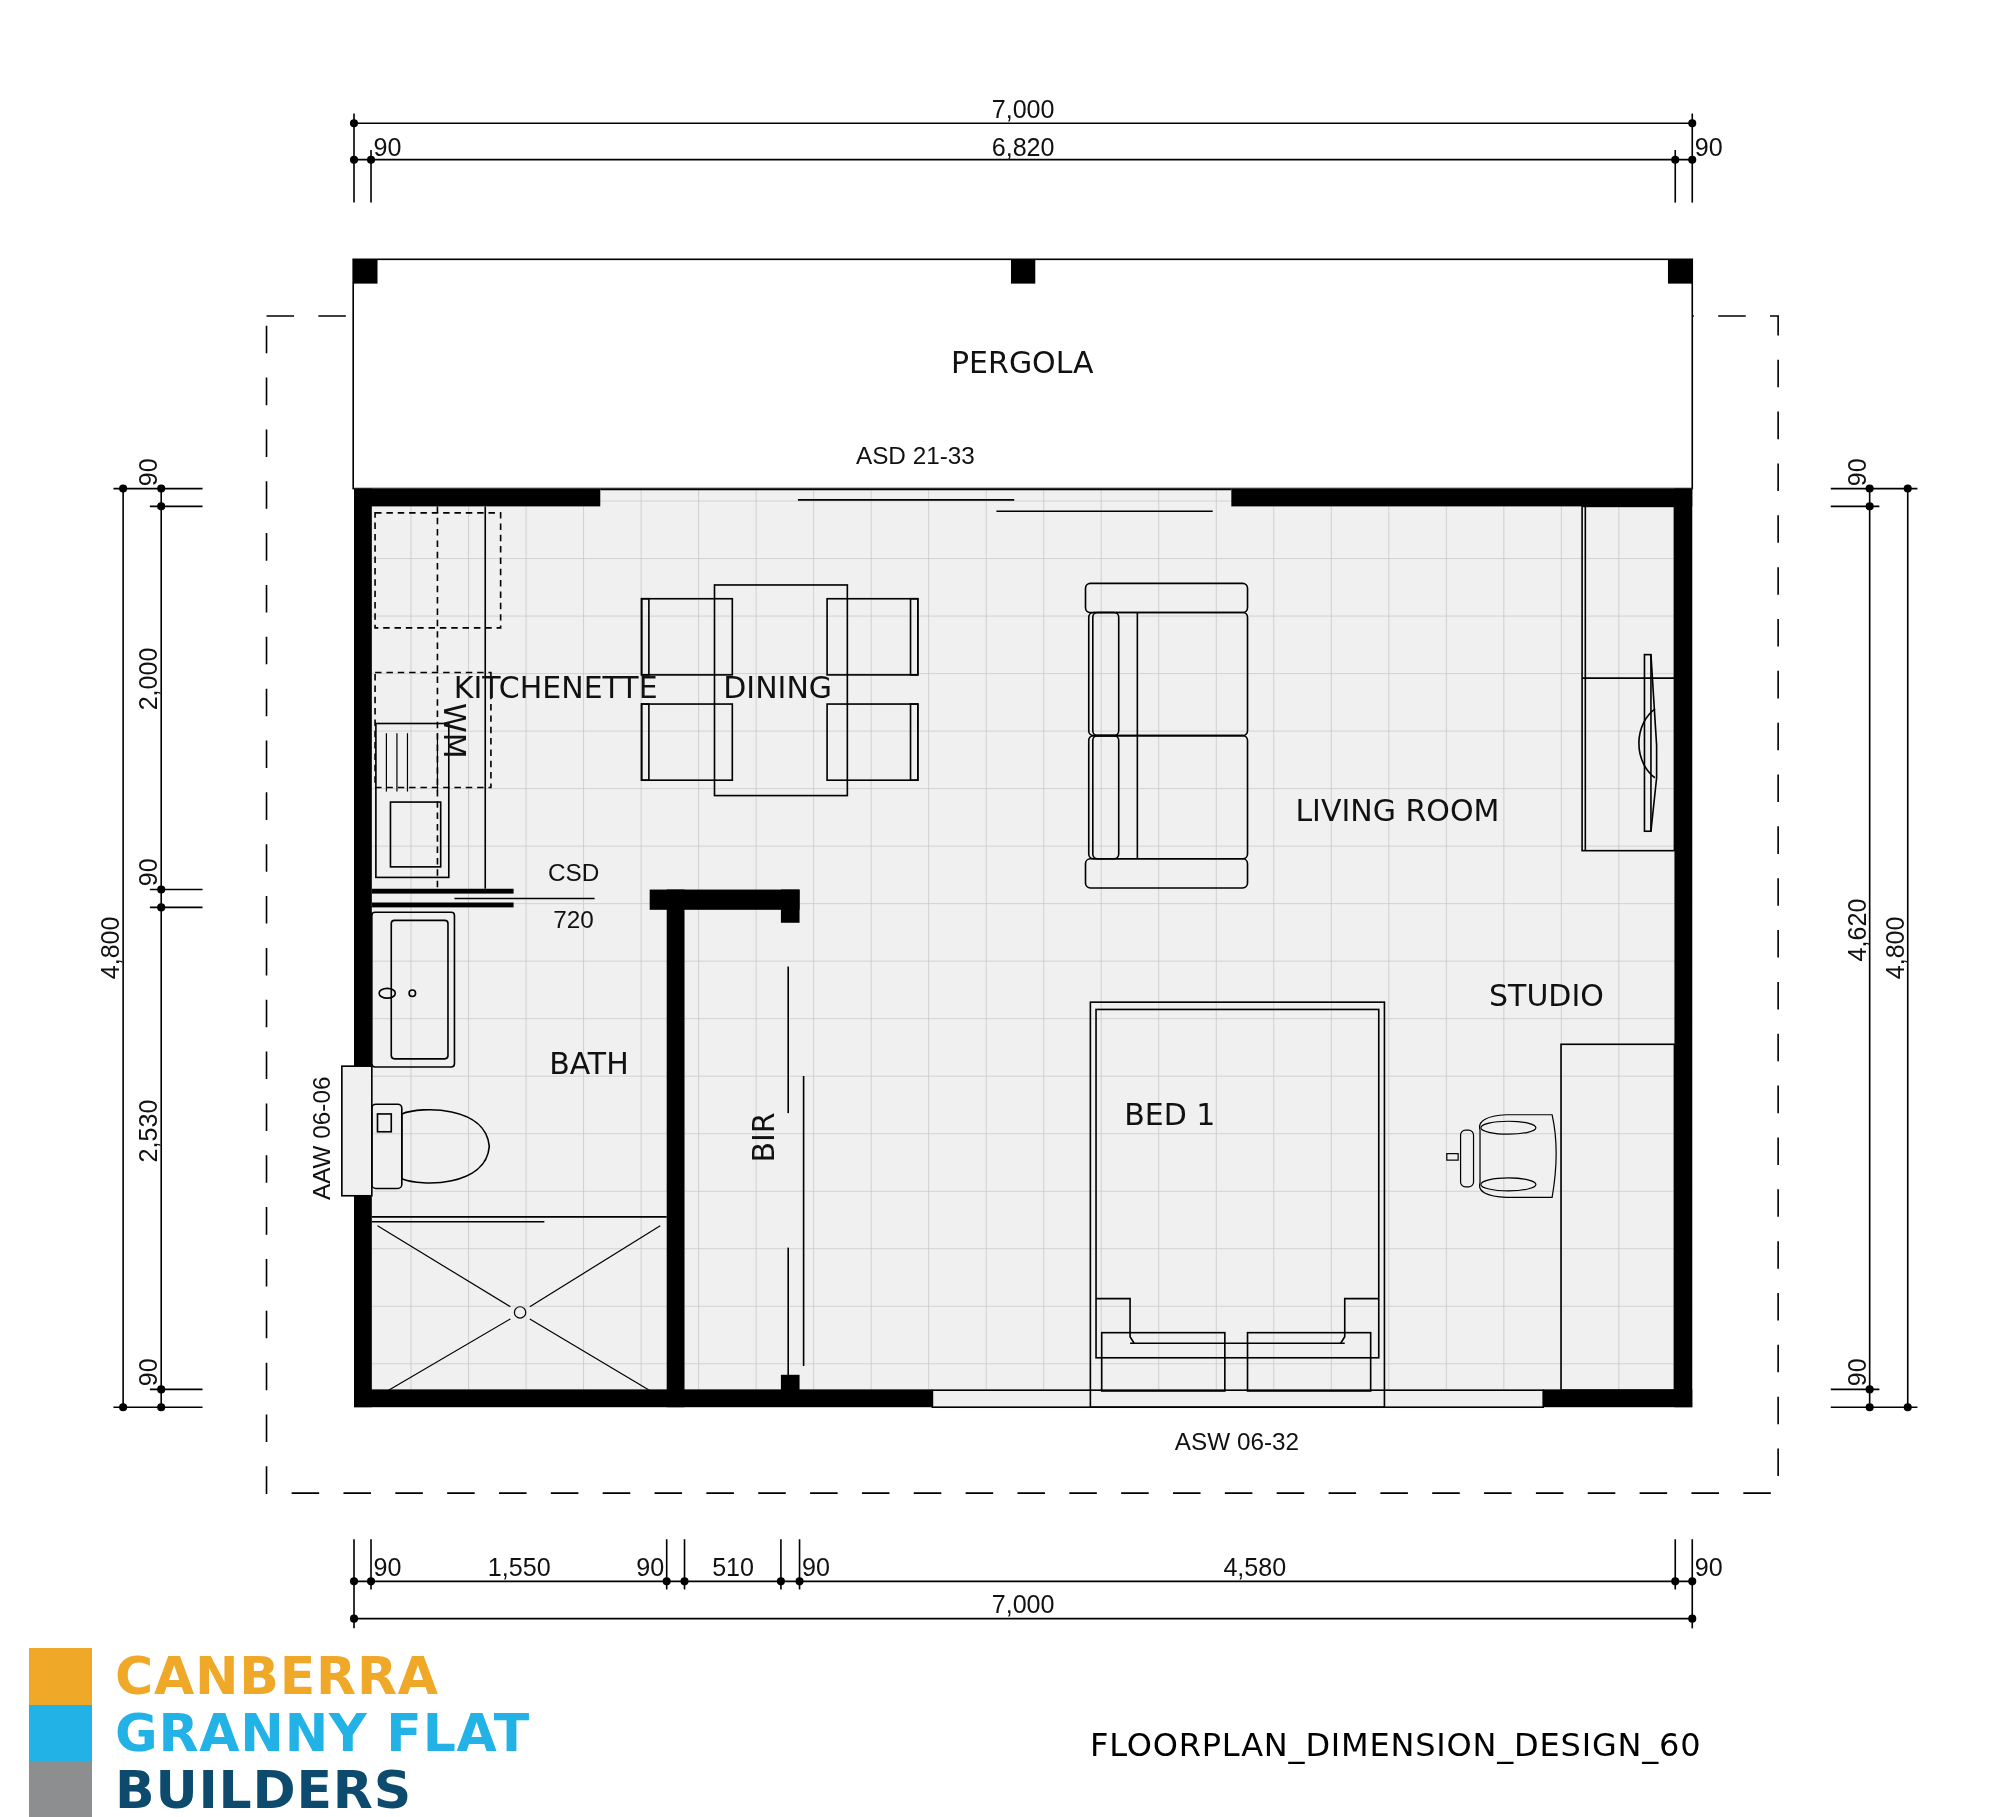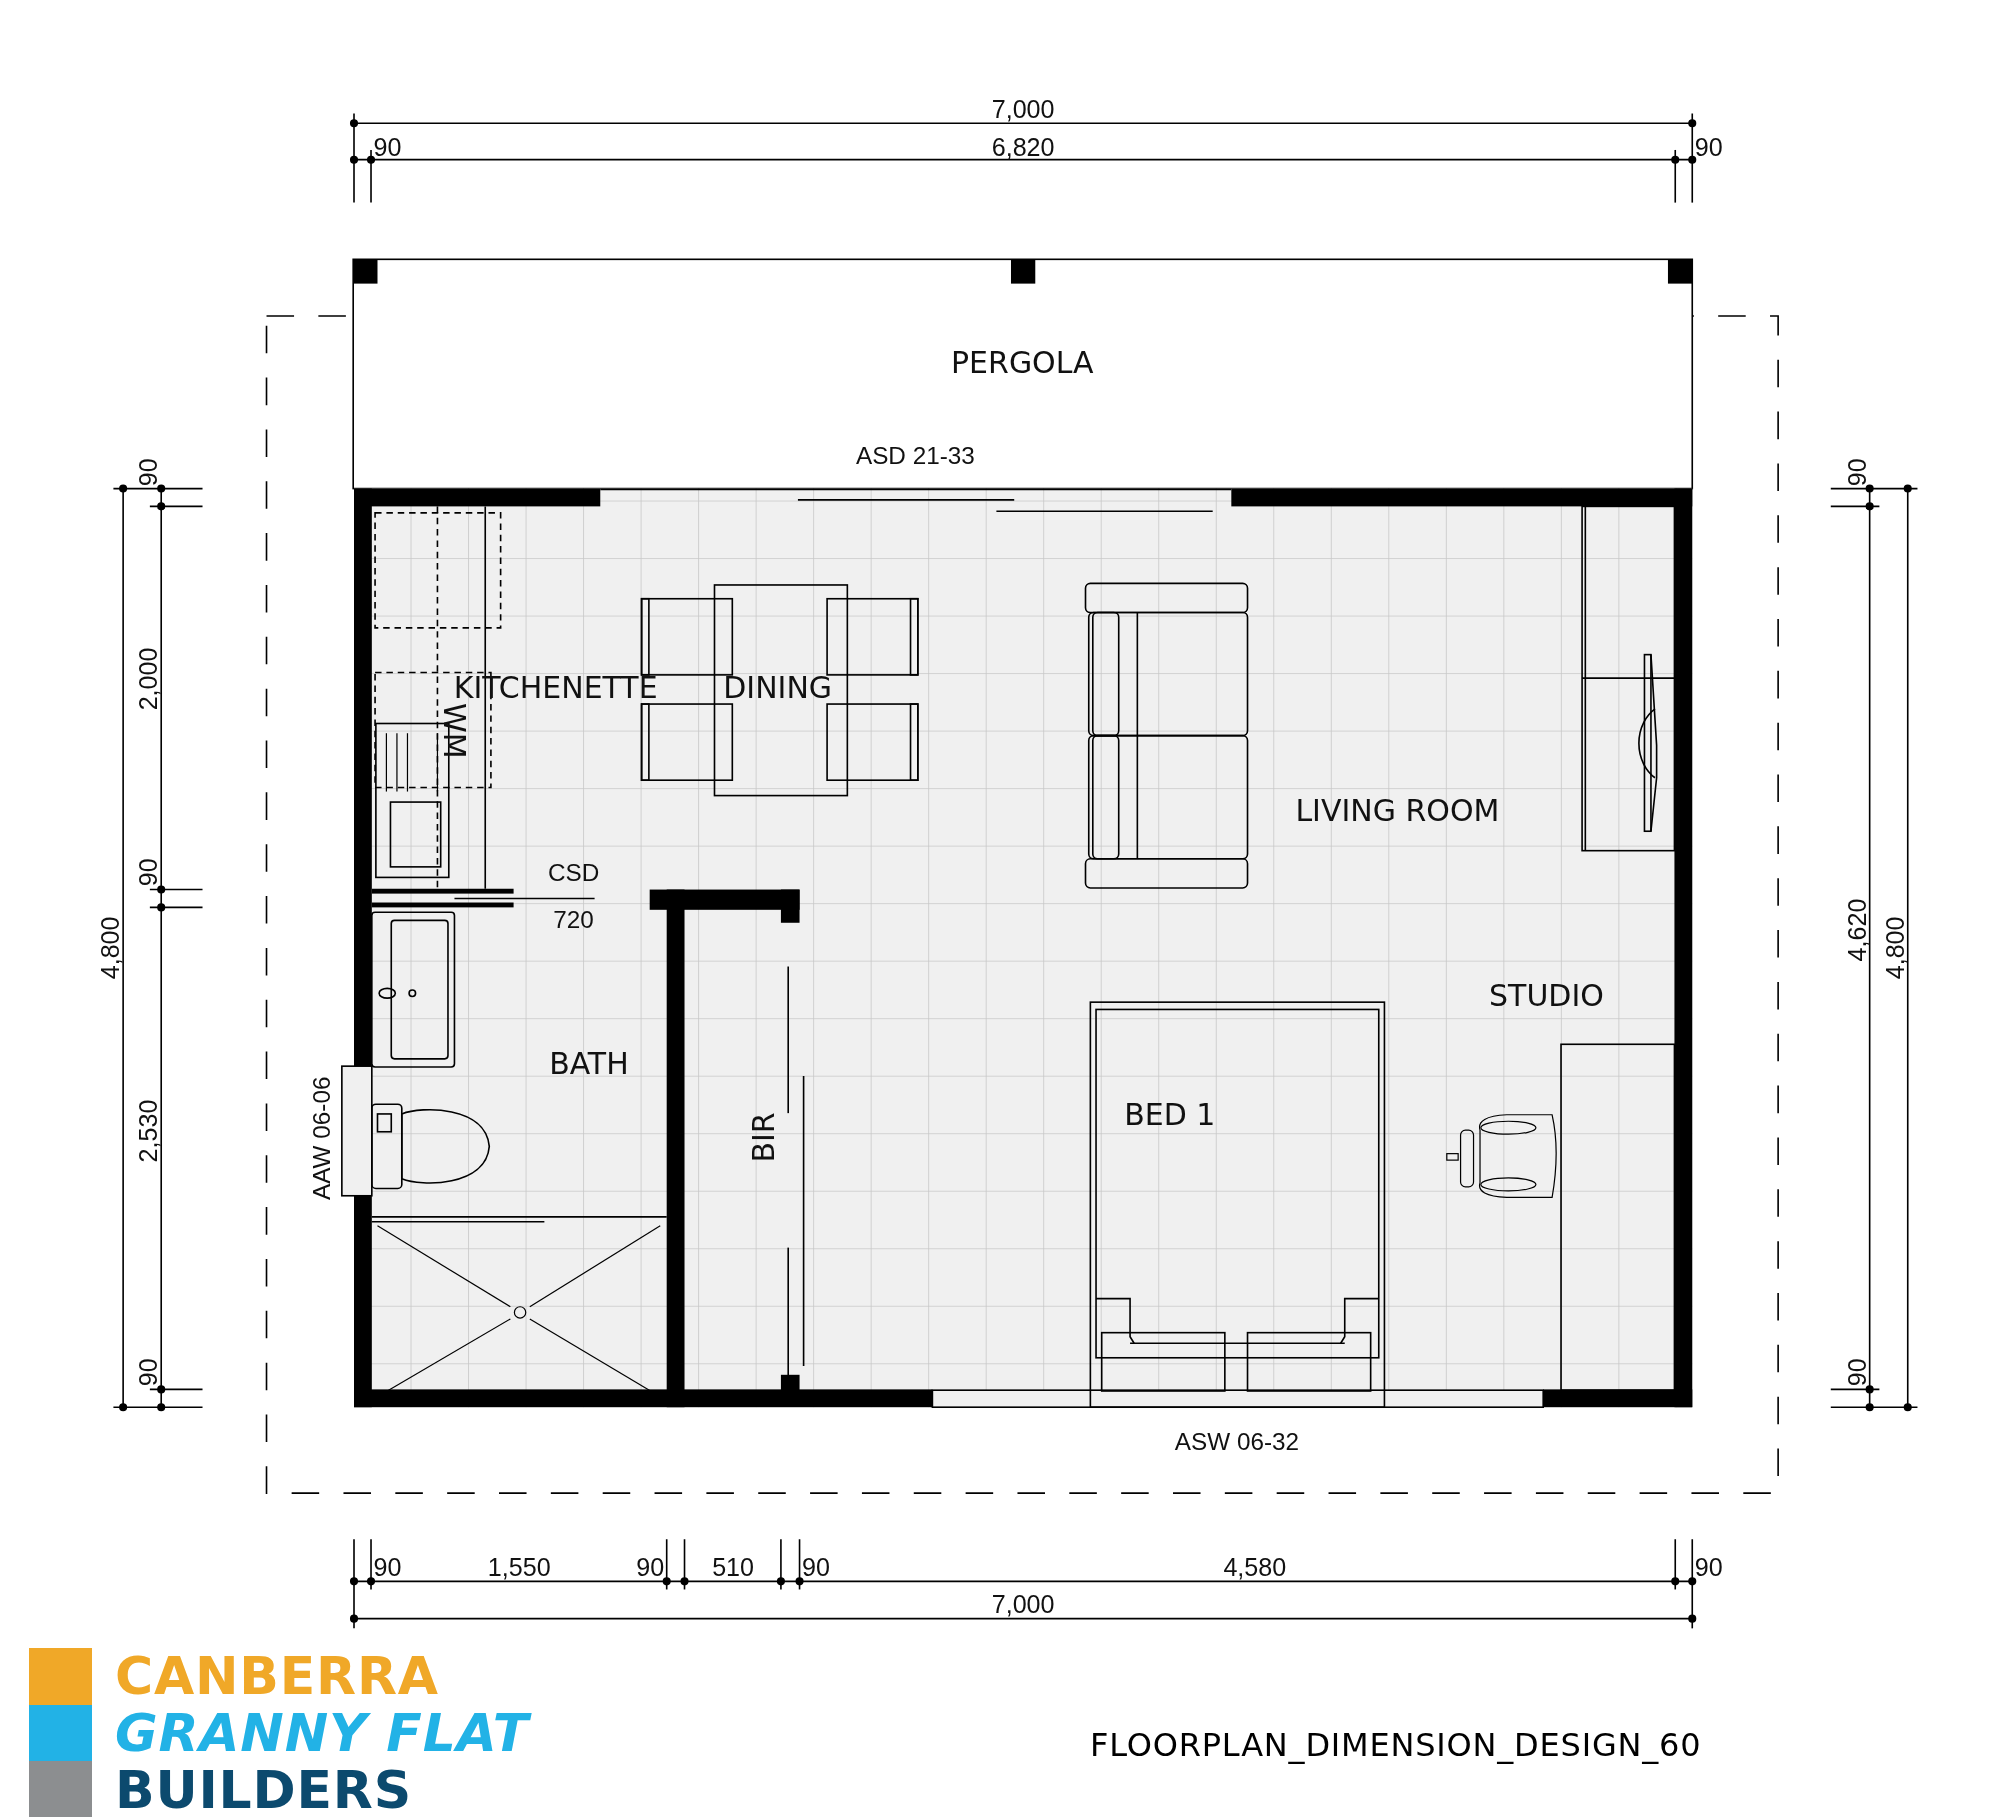--- a/index.html
+++ b/index.html
@@ -272,18 +272,18 @@
   <text class="dim" x="0" y="0" text-anchor="middle" transform="translate(2303,1148) rotate(-90)">4,620</text>
   <text class="dim" x="0" y="0" transform="translate(2303,1711) rotate(-90)">90</text>
   <text class="dim" x="0" y="0" text-anchor="middle" transform="translate(2350,1170) rotate(-90)">4,800</text>
 </svg>
 
 <div class="logo">
   <div class="logo-bar" style="top:0;height:57px;background:#f0a828;"></div>
   <div class="logo-bar" style="top:57px;height:57px;background:#22b2e6;"></div>
   <div class="logo-bar" style="top:113px;height:57px;background:#8c8e90;"></div>
   <div class="logo-line" style="top:2.4px;color:#f0a828;">CANBERRA</div>
-  <div class="logo-line" style="top:59px;color:#22b2e6;font-style:italic;">GRANNY FLAT</div>
+  <div class="logo-line" style="top:59px;color:#22b2e6;">GRANNY FLAT</div>
   <div class="logo-line" style="top:116px;color:#0c4a6e;">BUILDERS</div>
 </div>
 
 <div class="title">FLOORPLAN_DIMENSION_DESIGN_60</div>
 
 
 </body></html>

